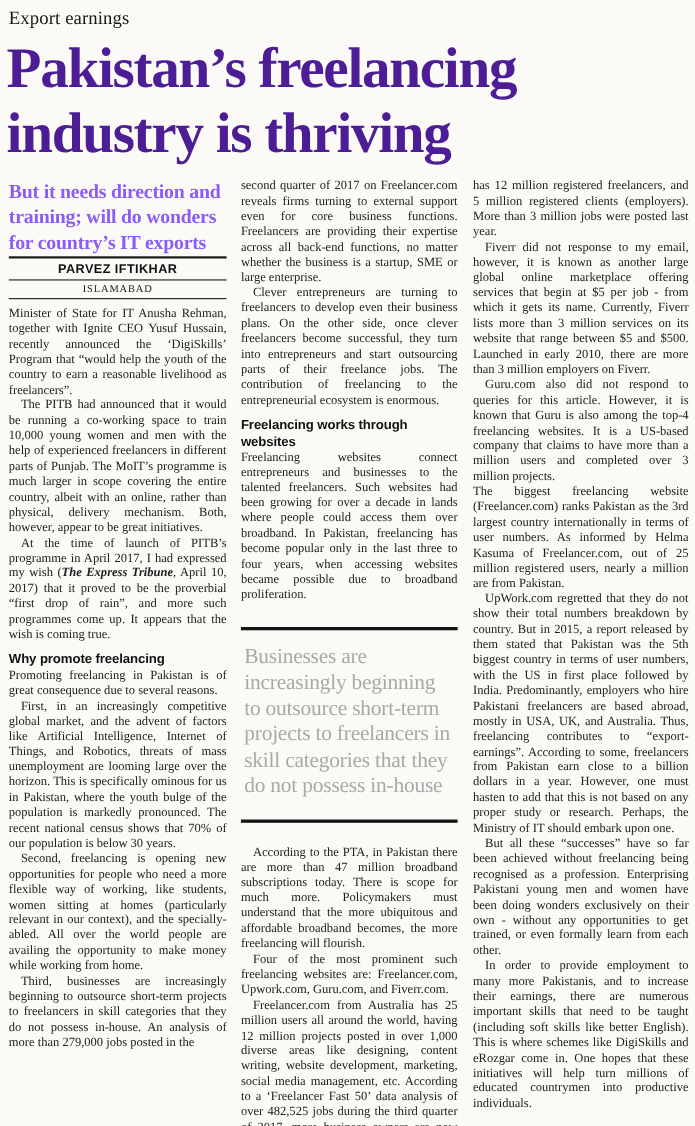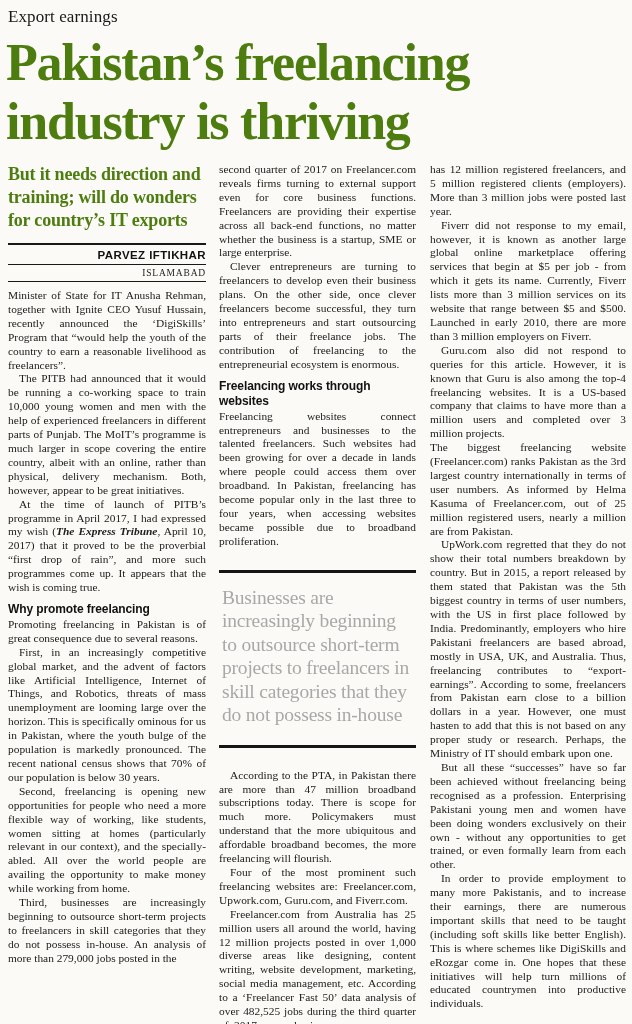--- a/index.html
+++ b/index.html
@@ -17,39 +17,39 @@
   }
   .masthead { position: absolute; left: 8px; top: 7px; width: 618px; }
   .kicker {
     font: 400 17px/20px "Liberation Serif", serif;
     color: #181818; letter-spacing: 0.1px;
   }
   .headline {
     margin: 6px 0 0 -2px;
     font: 700 52px/59px "Liberation Serif", serif;
     letter-spacing: -1.2px;
-    color: #4d7c0f;
+    color: #4c1d95;
   }
   .col {
     position: absolute; top: 163px;
     font: 400 11.4px/13.9px "Liberation Serif", serif;
     color: #202020;
     text-align: justify;
     hyphens: auto; -webkit-hyphens: auto;
   }
   .col1 { left: 8px;   width: 198px; }
   .col2 { left: 219px; width: 197px; }
   .col3 { left: 430px; width: 196px; }
   .deck {
-    margin: 0 0 11px;
+    margin: 0 0 1px;
     font: 600 18px/23px "Liberation Serif", serif;
-    color: #4d7c0f; text-align: left; letter-spacing: -0.2px;
+    color: #8b5cf6; text-align: left; letter-spacing: -0.2px;
     hyphens: none;
   }
-  .byline-box { border-top: 2px solid #181818; margin: 0 0 7px; text-align: right; }
+  .byline-box { border-top: 2px solid #181818; margin: 0 0 7px; text-align: center; }
   .author {
     font: 700 11.5px/14px "Liberation Sans", sans-serif;
     letter-spacing: .4px; color: #111;
     padding: 3px 0 2px; border-bottom: 1px solid #181818;
   }
   .dateline {
     font: 400 9.5px/12px "Liberation Serif", serif;
     letter-spacing: .8px; color: #222;
     padding: 2px 0 2px; border-bottom: 1px solid #181818;
   }

